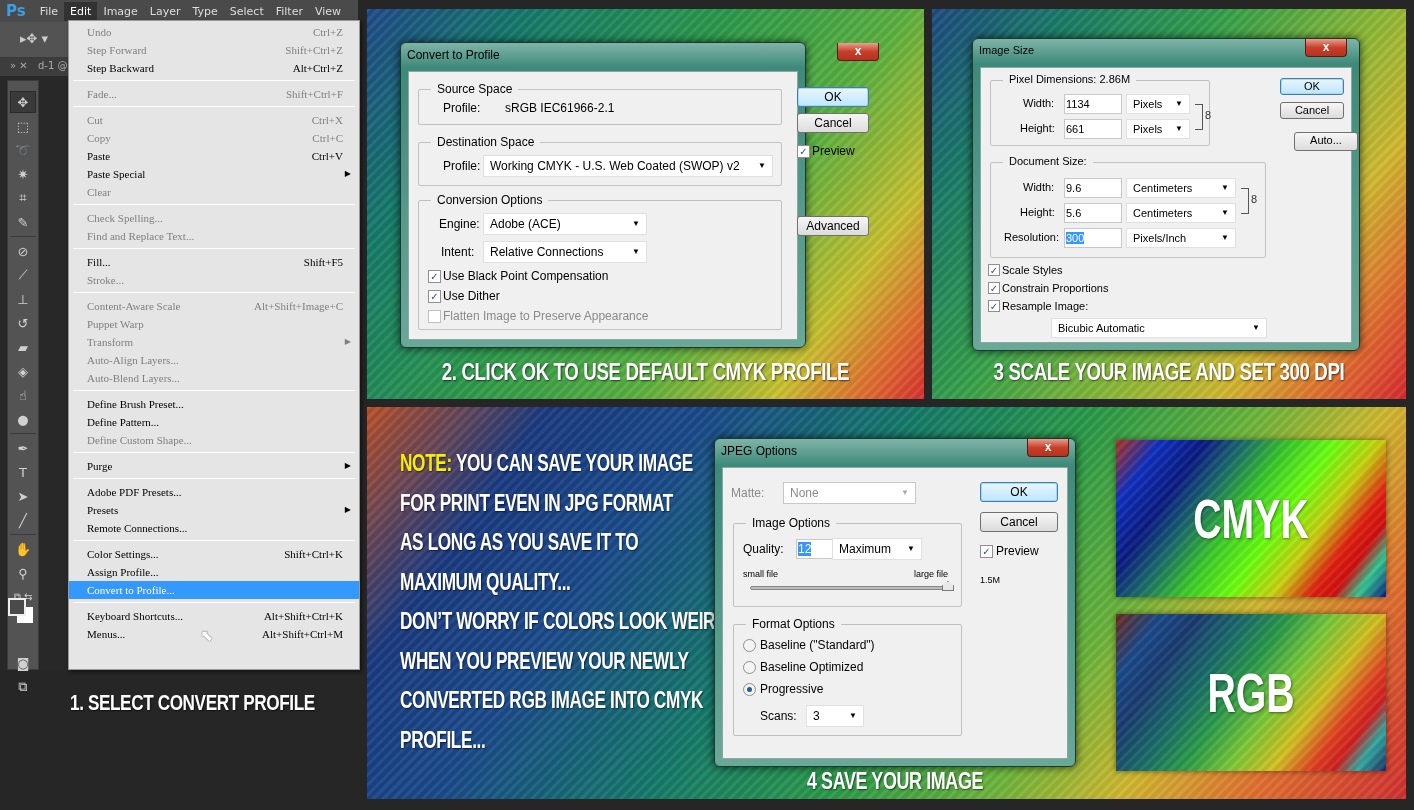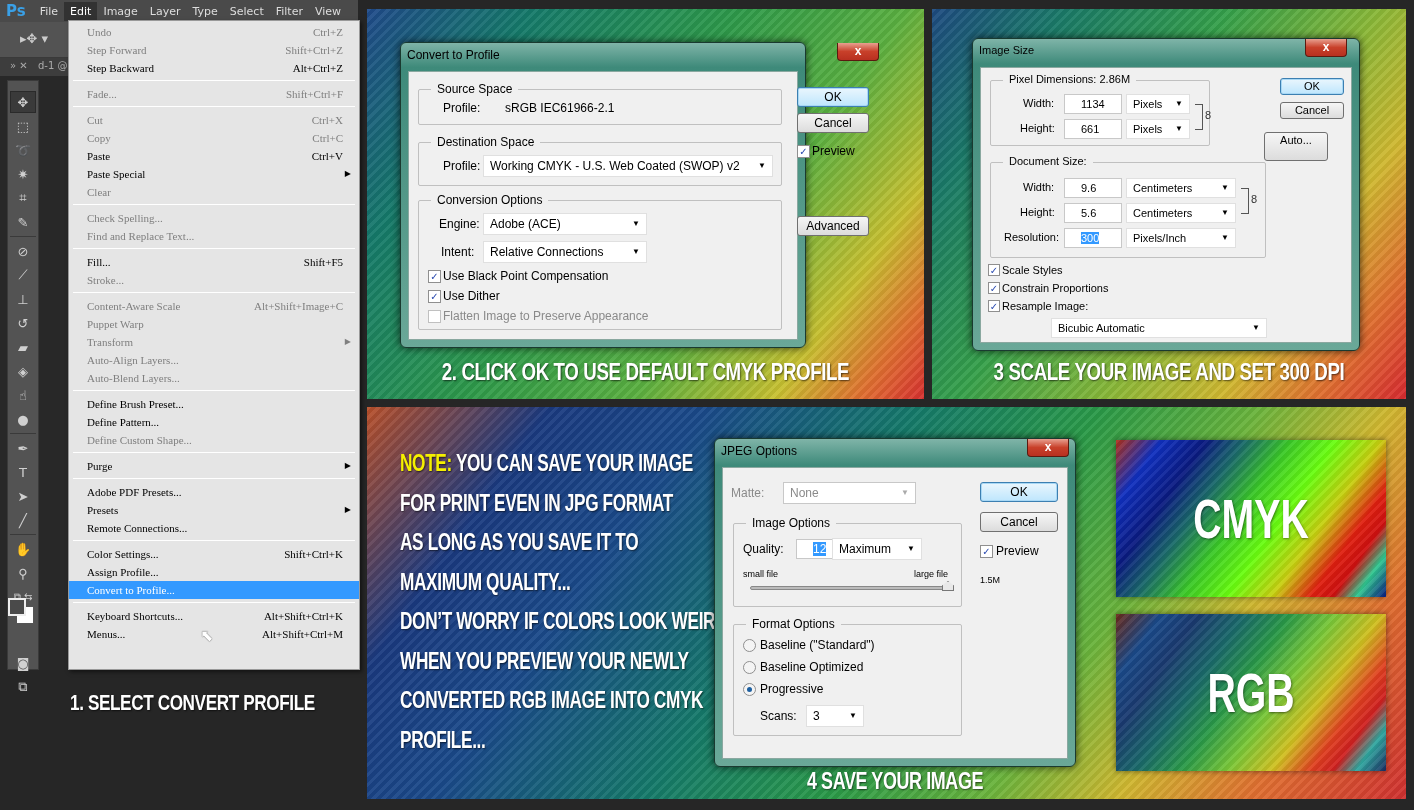--- a/index.html
+++ b/index.html
@@ -41,21 +41,21 @@
 .dlg{position:absolute;background:linear-gradient(180deg,#7fb4a8 0%,#3e8a7a 8%,#6aa898 100%);border:1px solid #1a3a30;border-radius:6px;box-shadow:0 0 8px rgba(0,0,0,.7);font-family:"Liberation Sans",sans-serif;font-size:12px}
 .dlg-title{position:absolute;left:6px;top:5px;font-size:12px;color:#000}
 .dlg-close{position:absolute;top:0;width:42px;height:18px;border:1px solid #5a1a10;border-top:none;border-radius:0 0 4px 4px;background:linear-gradient(180deg,#e8a090,#c8402a 50%,#b83020);color:#fff;font-weight:bold;font-size:12px;text-align:center;line-height:17px}
 .dlg-body{position:absolute;left:7px;right:7px;top:28px;bottom:7px;background:#f0f0f0;border:1px solid #8aa8a0}
 .grp{position:absolute;border:1px solid #c0c0c0;border-radius:2px}
 .grp-t{position:absolute;top:-8px;left:12px;background:#f0f0f0;padding:0 6px;font-size:12px;color:#000}
 .lbl{position:absolute;font-size:12px;color:#000;white-space:nowrap}
 .lbl.dis{color:#8a8a8a}
 .sel-box{position:absolute;height:22px;background:#fff;border:1px solid #e0e0e0;font-size:12px;line-height:20px;padding-left:6px;white-space:nowrap}
 .sel-box .dd{position:absolute;right:6px;top:0;font-size:8px}
-.txt{position:absolute;height:20px;background:#fff;border:1px solid #c8c8c8;font-size:12px;line-height:18px;padding-left:16px}
+.txt{position:absolute;height:20px;background:#fff;border:1px solid #c8c8c8;font-size:12px;line-height:18px;padding-left:1px}
 .hl-text{background:#3399ff;color:#fff}
 .btn{position:absolute;height:20px;border:1px solid #707070;border-radius:3px;background:linear-gradient(180deg,#f6f6f6,#dcdcdc);font-size:12px;text-align:center;line-height:18px}
 .btn.def{border-color:#3c7fb1;background:linear-gradient(180deg,#eaf6fd,#bee6fd);box-shadow:inset 0 0 0 1px #a8d8f5}
 .chk{position:absolute;width:13px;height:13px;border:1px solid #8f8f8f;background:#fff;font-size:10px;line-height:11px;text-align:center;color:#2a4ab0}
 .chk.off{color:transparent;border-color:#c0c0c0}
 .radio{position:absolute;width:13px;height:13px;border:1px solid #8f8f8f;border-radius:50%;background:#f4f4f4}
 .radio.on::after{content:"";position:absolute;left:3px;top:3px;width:5px;height:5px;border-radius:50%;background:#1d5fa0}
 .chain{position:absolute;font-size:14px;color:#333}
 .bracket{position:absolute;border:1px solid #555;border-left:none;width:8px}
 .cap-big{position:absolute;font-size:24px;transform:scaleX(.78);transform-origin:center;white-space:nowrap;text-align:center}
@@ -247,21 +247,21 @@
     </div>
     <div class="chk" style="left:7px;top:196px;width:12px;height:12px">✓</div>
     <span class="lbl" style="left:21px;top:196px;font-size:11px">Scale Styles</span>
     <div class="chk" style="left:7px;top:214px;width:12px;height:12px">✓</div>
     <span class="lbl" style="left:21px;top:214px;font-size:11px">Constrain Proportions</span>
     <div class="chk" style="left:7px;top:232px;width:12px;height:12px">✓</div>
     <span class="lbl" style="left:21px;top:232px;font-size:11px">Resample Image:</span>
     <div class="sel-box" style="left:70px;top:250px;width:216px;height:20px;line-height:18px;font-size:11px"><span>Bicubic Automatic</span><span class="dd">▼</span></div>
     <div class="btn def" style="left:299px;top:10px;width:64px;height:17px;line-height:15px;font-size:11px">OK</div>
     <div class="btn" style="left:299px;top:34px;width:64px;height:17px;line-height:15px;font-size:11px">Cancel</div>
-    <div class="btn" style="left:283px;top:64px;width:64px;height:29px;line-height:15px;font-size:11px">Auto...</div>
+    <div class="btn" style="left:313px;top:64px;width:64px;height:19px;line-height:15px;font-size:11px">Auto...</div>
   </div>
 </div>
 <div class="cap-big caption" style="left:932px;top:358px;width:474px">3  Scale your image and set 300 DPI</div>
 
 <div id="panel4" class="abs panel">
     <div class="stripes"></div>
   </div>
 <div id="note-text" class="abs caption">
   <div><span id="note-label">Note:</span><span> You can save your image</span></div>
   <div>for print even in JPG format</div>

